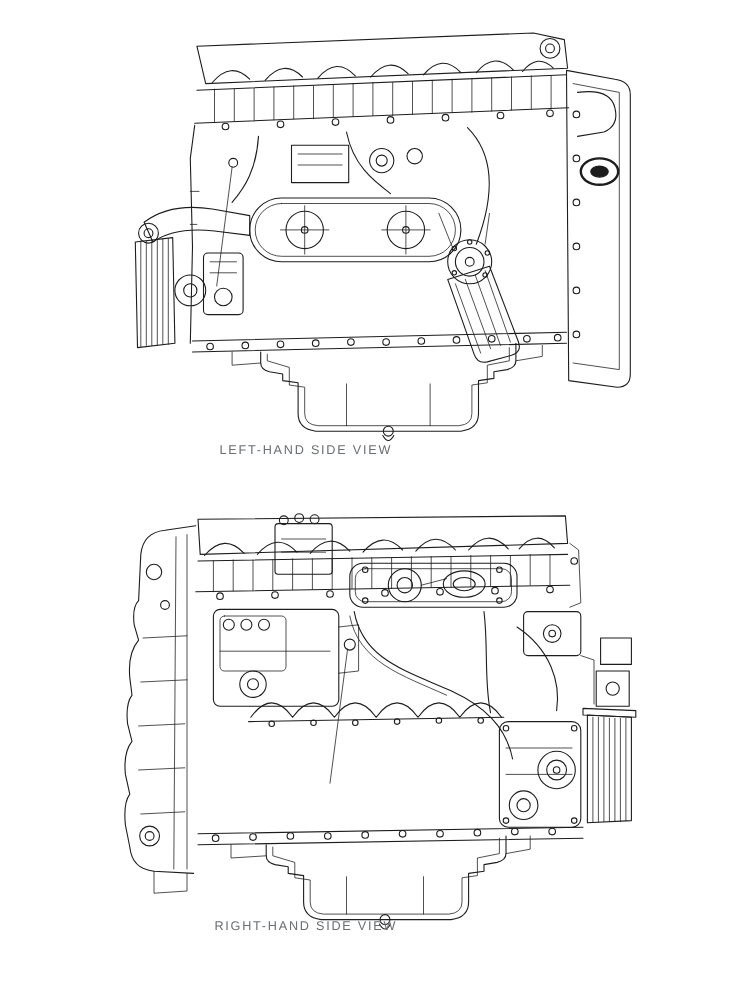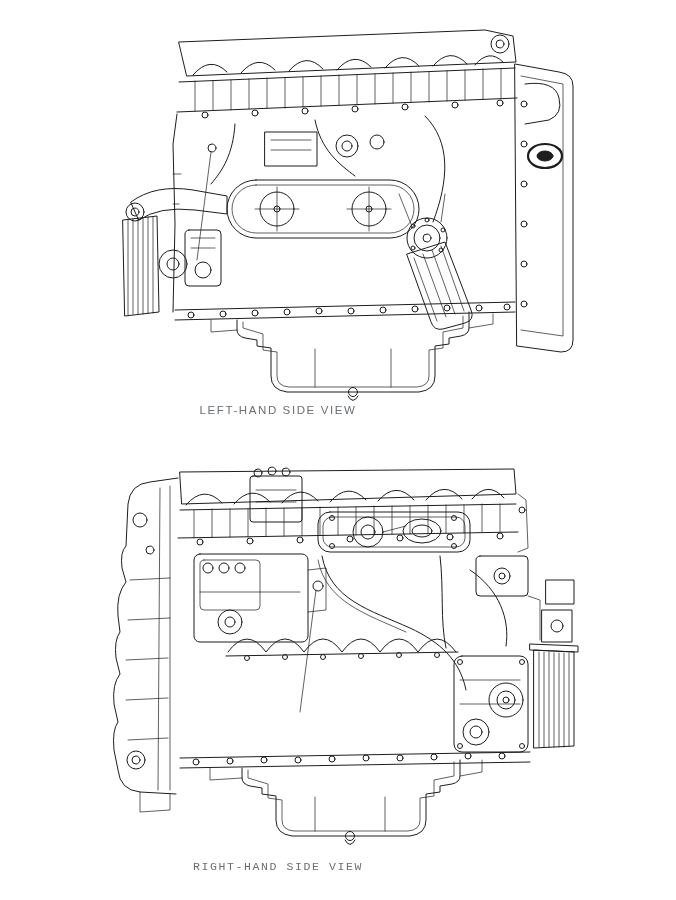--- a/index.html
+++ b/index.html
@@ -19,21 +19,21 @@
   .bold{stroke-width:2.2;}
   .caption{
     position:absolute;left:0;width:556px;
     text-align:center;
     font-size:11.5px;
     letter-spacing:1.6px;
     color:var(--caption,#5f6368);
     font-weight:400;
   }
   .caption-top{top:404px;}
-  .caption-bottom{top:860px;font-family:Liberation Mono, monospace;}
+  .caption-bottom{top:836px;}
 </style>
 </head>
 <body>
 
 <div class="page">
 
   <figure class="fig fig-top">
     <svg class="engine-svg" viewBox="0 0 470 378" aria-hidden="true">
 
       <g class="draw">

